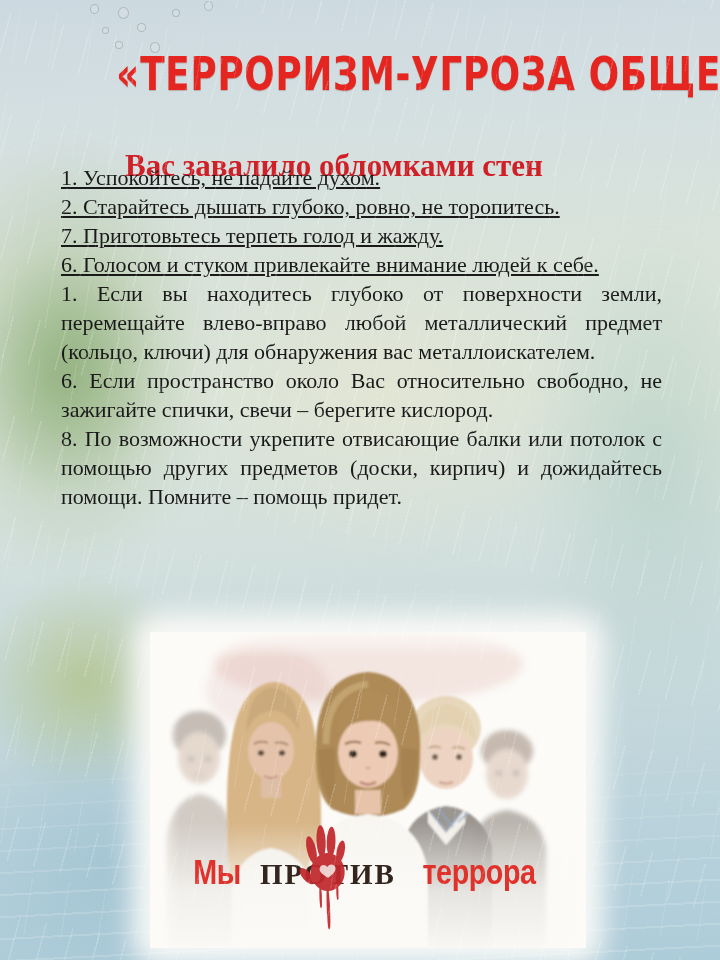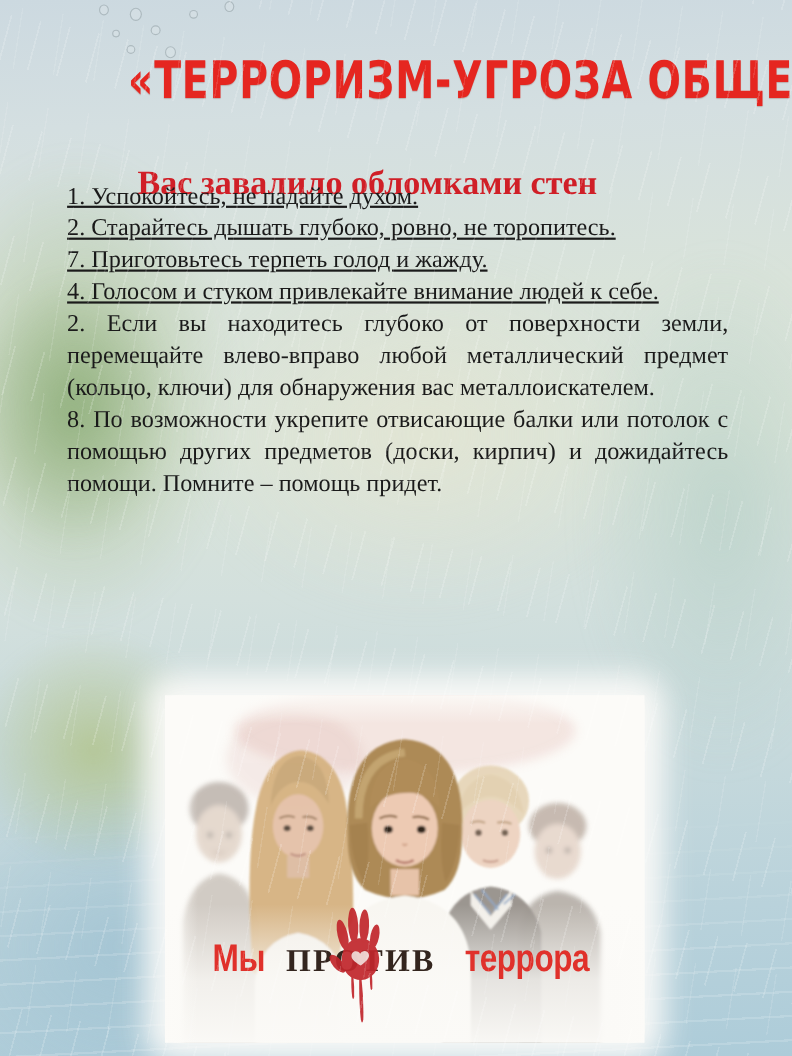--- a/index.html
+++ b/index.html
@@ -79,22 +79,23 @@
   <div class="bubble b8"></div>
 
   <h1 class="title"><span>«ТЕРРОРИЗМ-УГРОЗА ОБЩЕСТВУ»</span></h1>
 
   <h2 class="heading">Вас завалило обломками стен</h2>
 
   <div class="list">
     <p class="one-line">1. Успокойтесь, не падайте духом.</p>
     <p class="one-line">2. Старайтесь дышать глубоко, ровно, не торопитесь.</p>
     <p class="one-line">7. Приготовьтесь терпеть голод и жажду.</p>
-    <p class="one-line">4. Голосом и стуком привлекайте внимание людей к себе.</p>
-    <p>2. Если вы находитесь глубоко от поверхности земли, перемещайте влево-вправо любой металлический предмет (кольцо, ключи) для обнаружения вас металлоискателем.</p>
+    <p class="one-line">6. Голосом и стуком привлекайте внимание людей к себе.</p>
+    <p>1. Если вы находитесь глубоко от поверхности земли, перемещайте влево-вправо любой металлический предмет (кольцо, ключи) для обнаружения вас металлоискателем.</p>
+    <p>6. Если пространство около Вас относительно свободно, не зажигайте спички, свечи – берегите кислород.</p>
     <p>8. По возможности укрепите отвисающие балки или потолок с помощью других предметов (доски, кирпич) и дожидайтесь помощи. Помните – помощь придет.</p>
   </div>
 
   <div class="photo">
     <div class="photo-paper"></div>
 
     <svg class="kids" viewBox="0 0 436 316" aria-hidden="true">
       <defs>
         <filter id="fb1" x="-30%" y="-30%" width="160%" height="160%">
             <feGaussianBlur stdDeviation="1"></feGaussianBlur>

